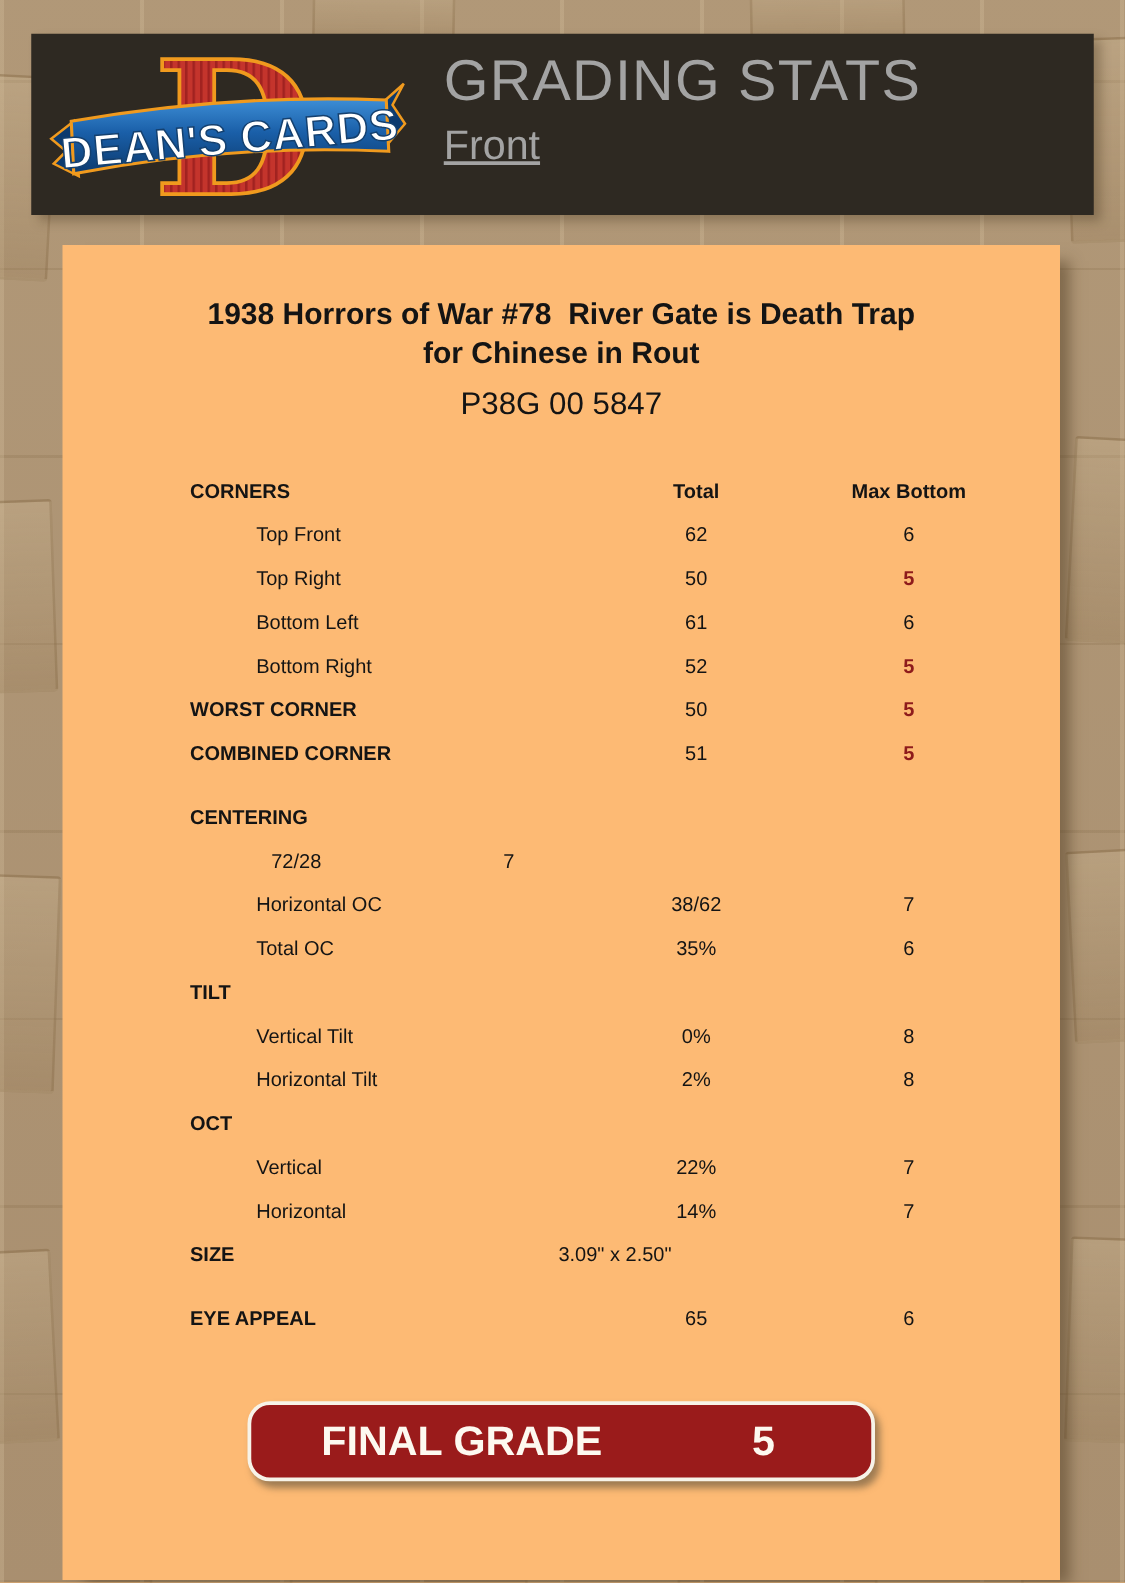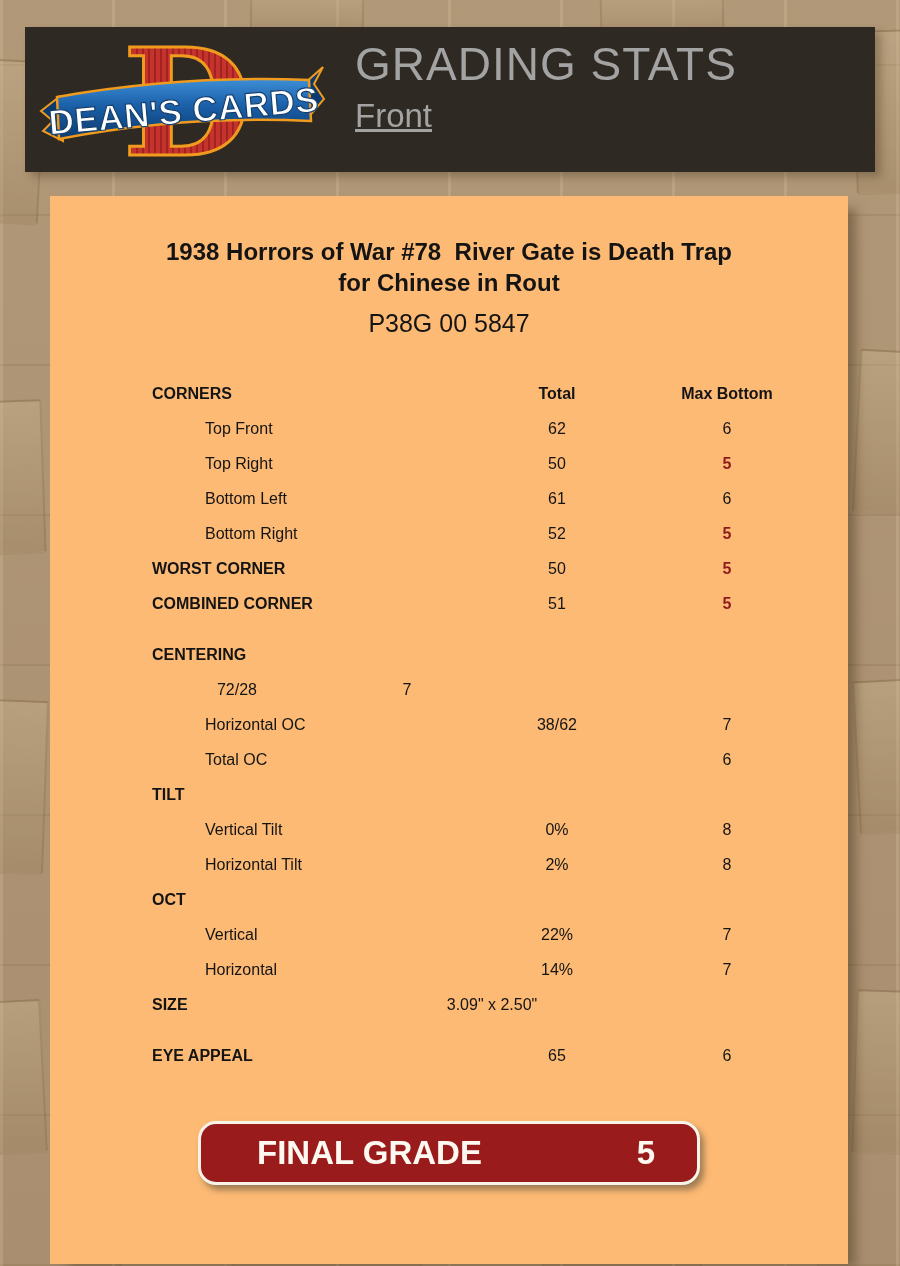--- a/index.html
+++ b/index.html
@@ -46,21 +46,21 @@
   .c-val{width:170px;text-align:center;}
   .c-val.wide{width:300px;margin-left:-130px;}
   .c-grade{width:170px;text-align:center;}
   .c-grade.red{color:#8E1B1B;font-weight:bold;}
   
   .final-grade{
     margin:48px auto 0;width:502px;height:64px;box-sizing:border-box;
     background:#9A1B1B;border:3px solid #F7F3E8;border-radius:18px;
     box-shadow:4px 5px 6px rgba(95,82,60,0.6);
     display:flex;align-items:center;justify-content:space-between;
-    padding:0 42px 0 56px;color:#FDF9F0;font-weight:bold;font-size:33px;gap:16px;
+    padding:0 77px 0 56px;color:#FDF9F0;font-weight:bold;font-size:33px;gap:16px;
   }
 </style>
 </head>
 <body>
 
 <div class="collage">
   <div class="bg-card" style="left:-12px;top:60px;width:50px;height:160px;transform:rotate(3deg);"></div>
   <div class="bg-card" style="left:-8px;top:400px;width:48px;height:150px;transform:rotate(-2deg);"></div>
   <div class="bg-card" style="left:-10px;top:700px;width:52px;height:170px;transform:rotate(2deg);"></div>
   <div class="bg-card" style="left:-6px;top:1000px;width:46px;height:150px;transform:rotate(-3deg);"></div>
@@ -154,20 +154,21 @@
         <div class="c-val">72/28</div>
         <div class="c-grade">7</div>
       </div>
       <div class="trow">
         <div class="c-label ind">Horizontal OC</div>
         <div class="c-val">38/62</div>
         <div class="c-grade">7</div>
       </div>
       <div class="trow">
         <div class="c-label ind">Total OC</div>
+        <div class="c-val">35%</div>
         <div class="c-grade">6</div>
       </div>
       <div class="trow">
         <div class="c-label b">TILT</div>
         <div class="c-val"></div>
         <div class="c-grade"></div>
       </div>
       <div class="trow">
         <div class="c-label ind">Vertical Tilt</div>
         <div class="c-val">0%</div>

